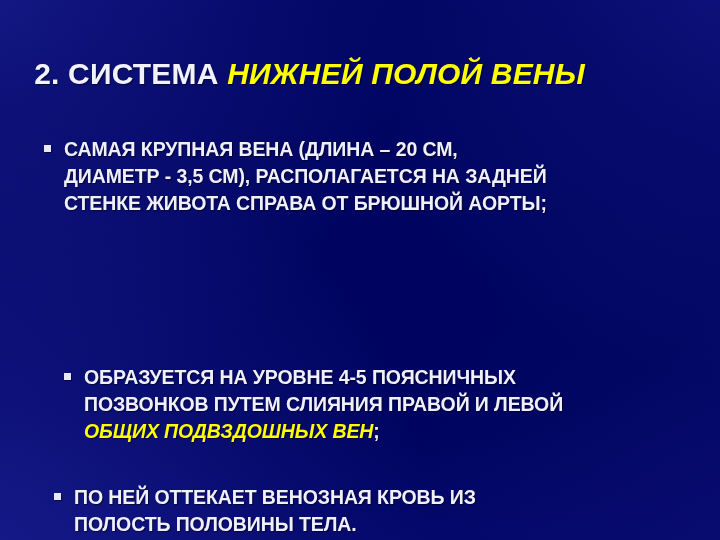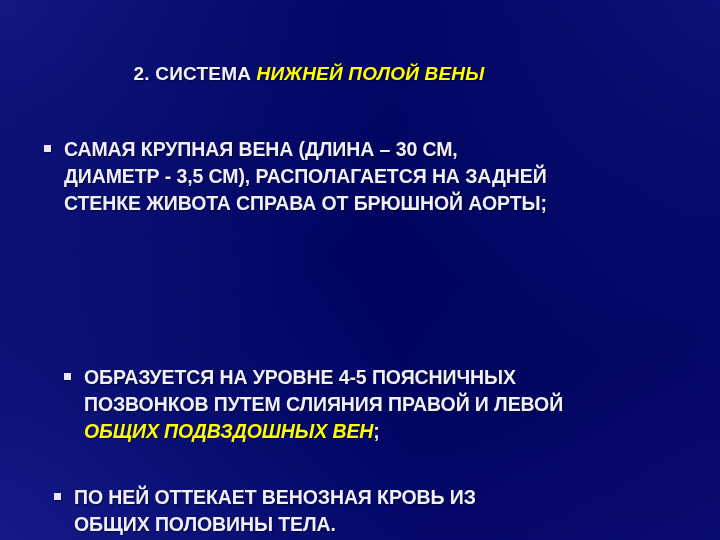--- a/index.html
+++ b/index.html
@@ -30,24 +30,23 @@
       radial-gradient(circle at 0% 100%, rgba(32,38,155,0.55) 0%, rgba(32,38,155,0) 48%),
       radial-gradient(circle at 100% 100%, rgba(16,18,110,0.30) 0%, rgba(16,18,110,0) 40%);
   }
 
   
   #title {
     position: absolute;
     left: 0;
     top: 24px;
     width: 596px;
-    text-align: center;
     z-index: 3;
     line-height: 33px;
-    font-size: 19px;
+    font-size: 30px;
     font-weight: bold;
     letter-spacing: 0.2px;
     white-space: pre-wrap;
   }
   .t-white {
     color: #f2f2ff;
     text-shadow: 1px 1px 1px rgba(0,0,0,0.55);
   }
   .t-yellow {
     color: #ffff00;
@@ -105,33 +104,33 @@
 <div id="slide">
 
   <div id="title">
     <span class="t-white">2. СИСТЕМА </span><span class="t-yellow">НИЖНЕЙ ПОЛОЙ ВЕНЫ</span>
   </div>
 
   <div id="body">
 
     <div class="bullet" id="b1">
       <span class="bullet-mark"></span>
-      <span class="bullet-text"><span>САМАЯ КРУПНАЯ ВЕНА (ДЛИНА – 30 СМ,
+      <span class="bullet-text"><span>САМАЯ КРУПНАЯ ВЕНА (ДЛИНА – 20 СМ,
 ДИАМЕТР - 3,5 СМ), РАСПОЛАГАЕТСЯ НА ЗАДНЕЙ
 СТЕНКЕ ЖИВОТА СПРАВА ОТ БРЮШНОЙ АОРТЫ;</span></span>
     </div>
 
 
     <div class="bullet" id="b3">
       <span class="bullet-mark"></span>
       <span class="bullet-text"><span>ОБРАЗУЕТСЯ НА УРОВНЕ 4-5 ПОЯСНИЧНЫХ
 ПОЗВОНКОВ ПУТЕМ СЛИЯНИЯ ПРАВОЙ И ЛЕВОЙ
 </span><span class="em-yellow">ОБЩИХ ПОДВЗДОШНЫХ ВЕН</span><span>;</span></span>
     </div>
 
     <div class="bullet" id="b4">
       <span class="bullet-mark"></span>
       <span class="bullet-text"><span>ПО НЕЙ ОТТЕКАЕТ ВЕНОЗНАЯ КРОВЬ ИЗ
-ОБЩИХ ПОЛОВИНЫ ТЕЛА.</span></span>
+ПОЛОСТЬ ПОЛОВИНЫ ТЕЛА.</span></span>
     </div>
 
   </div>
 </div>
 
 </body></html>

